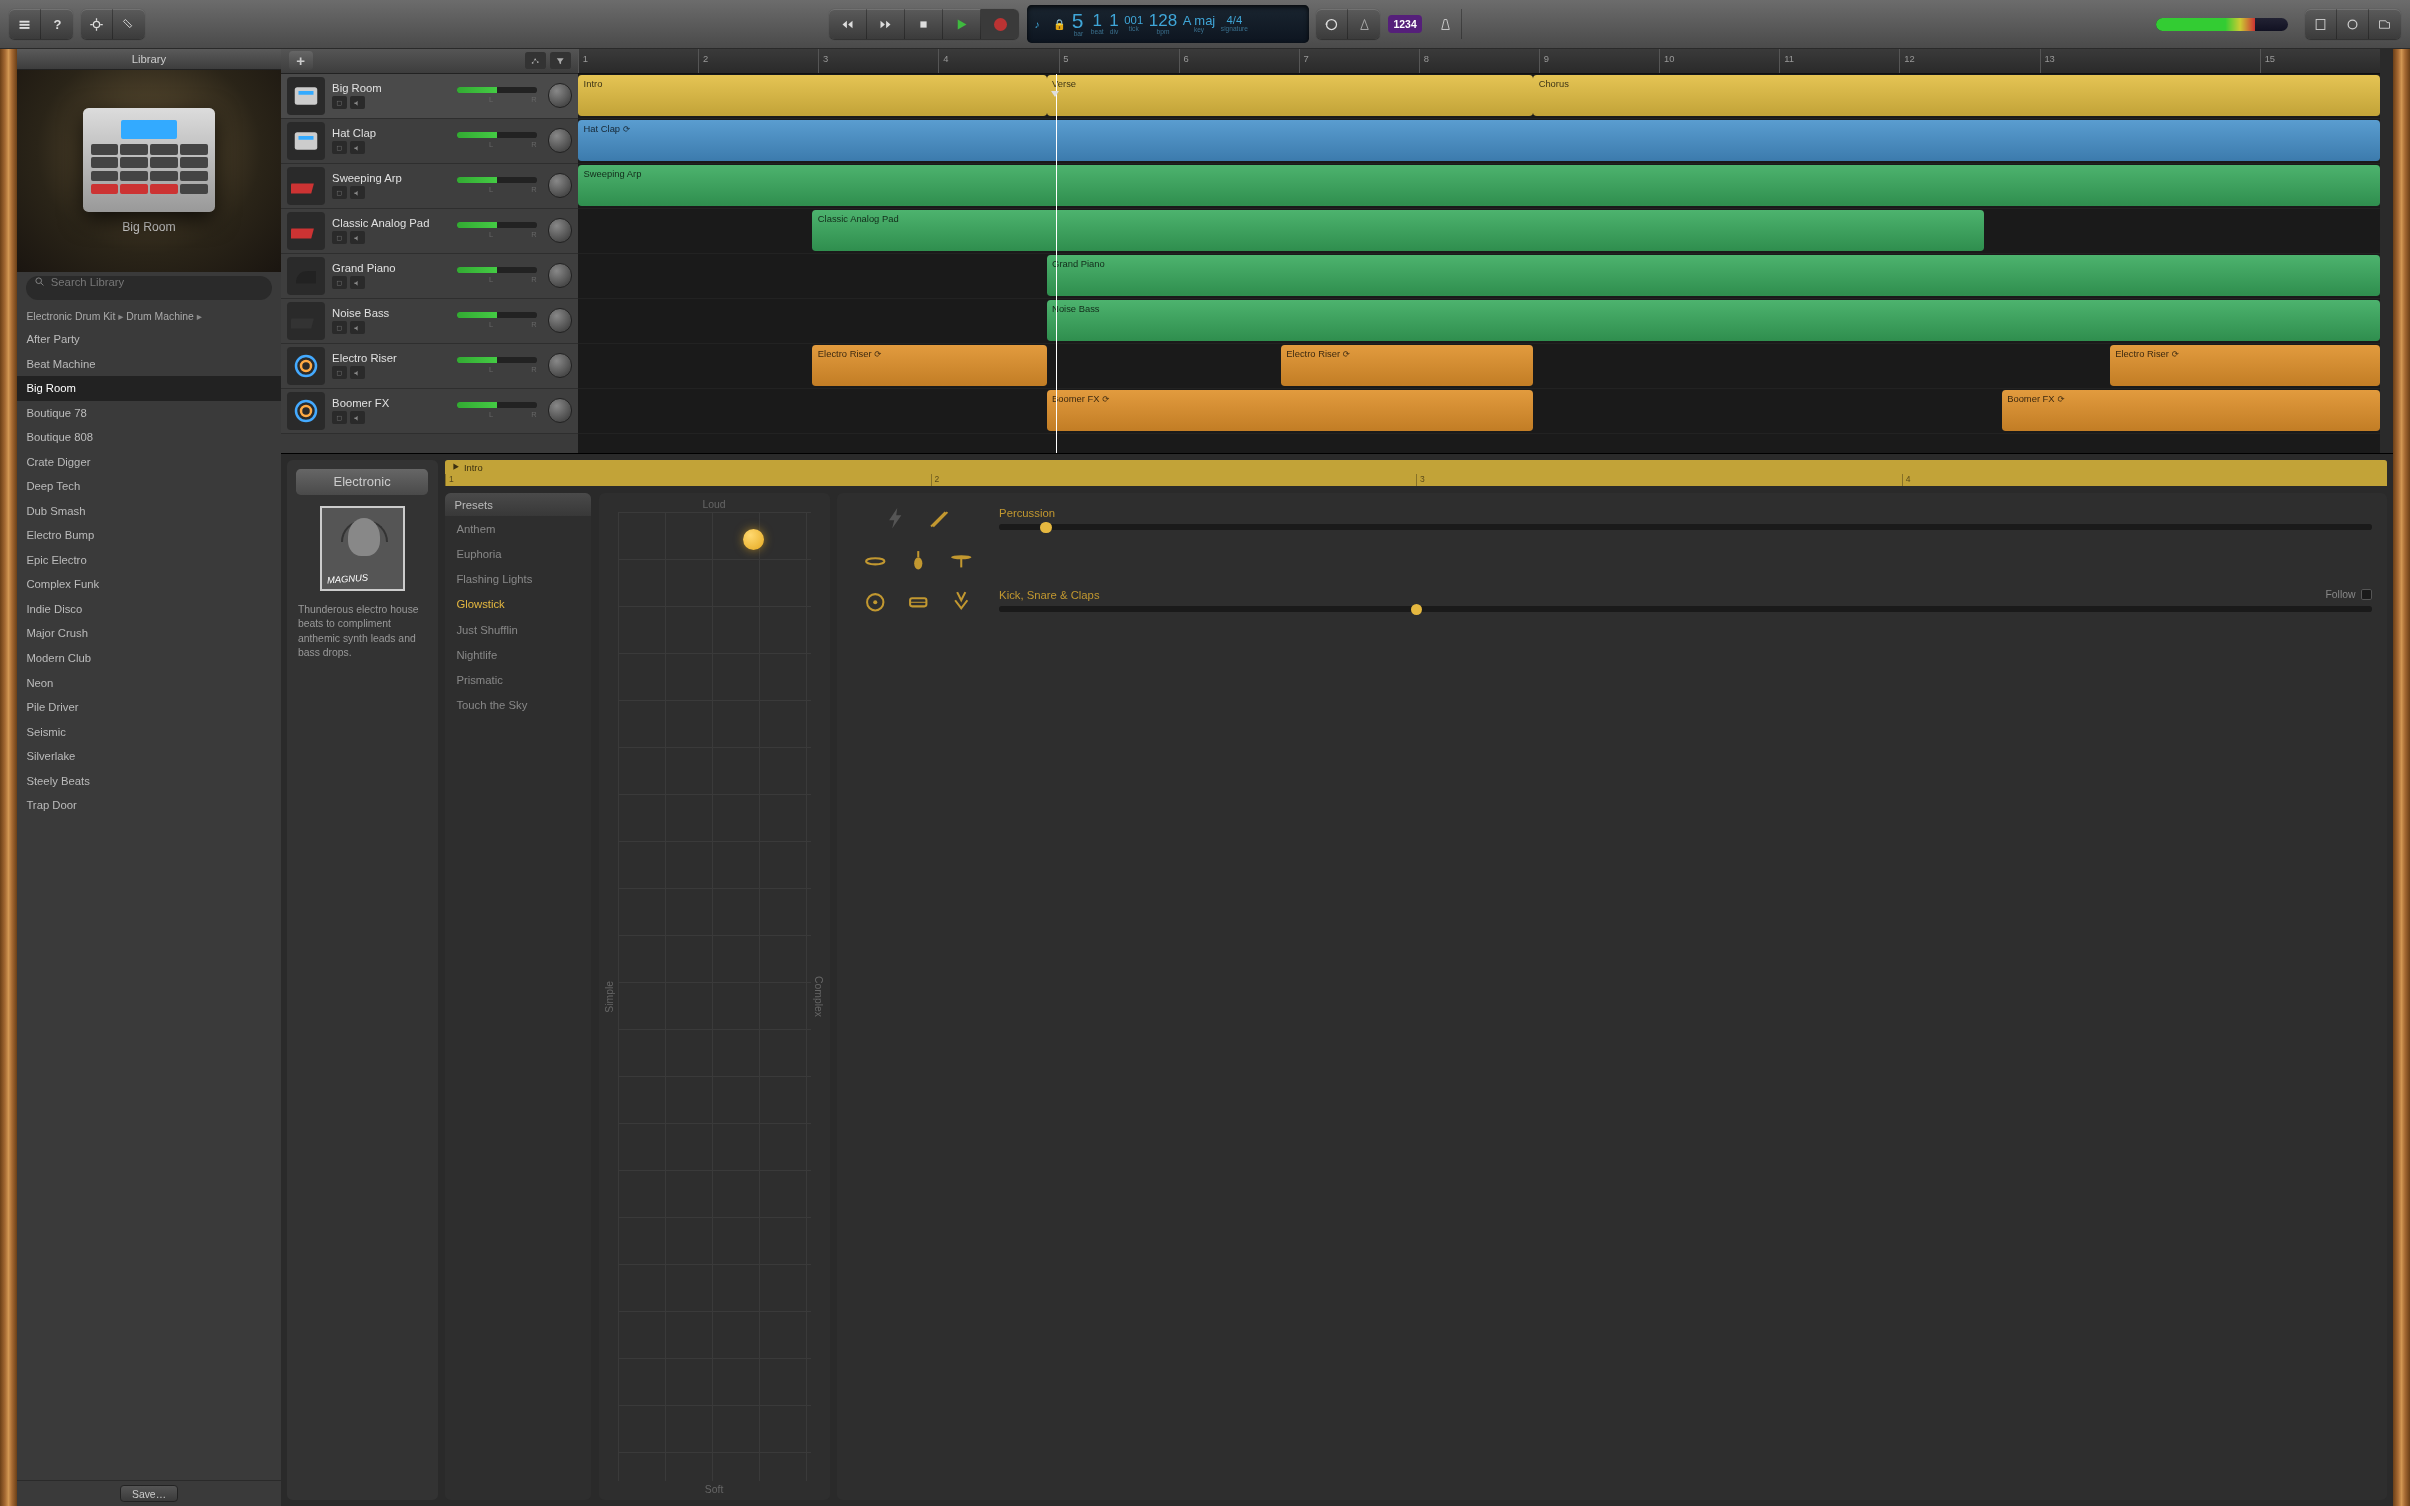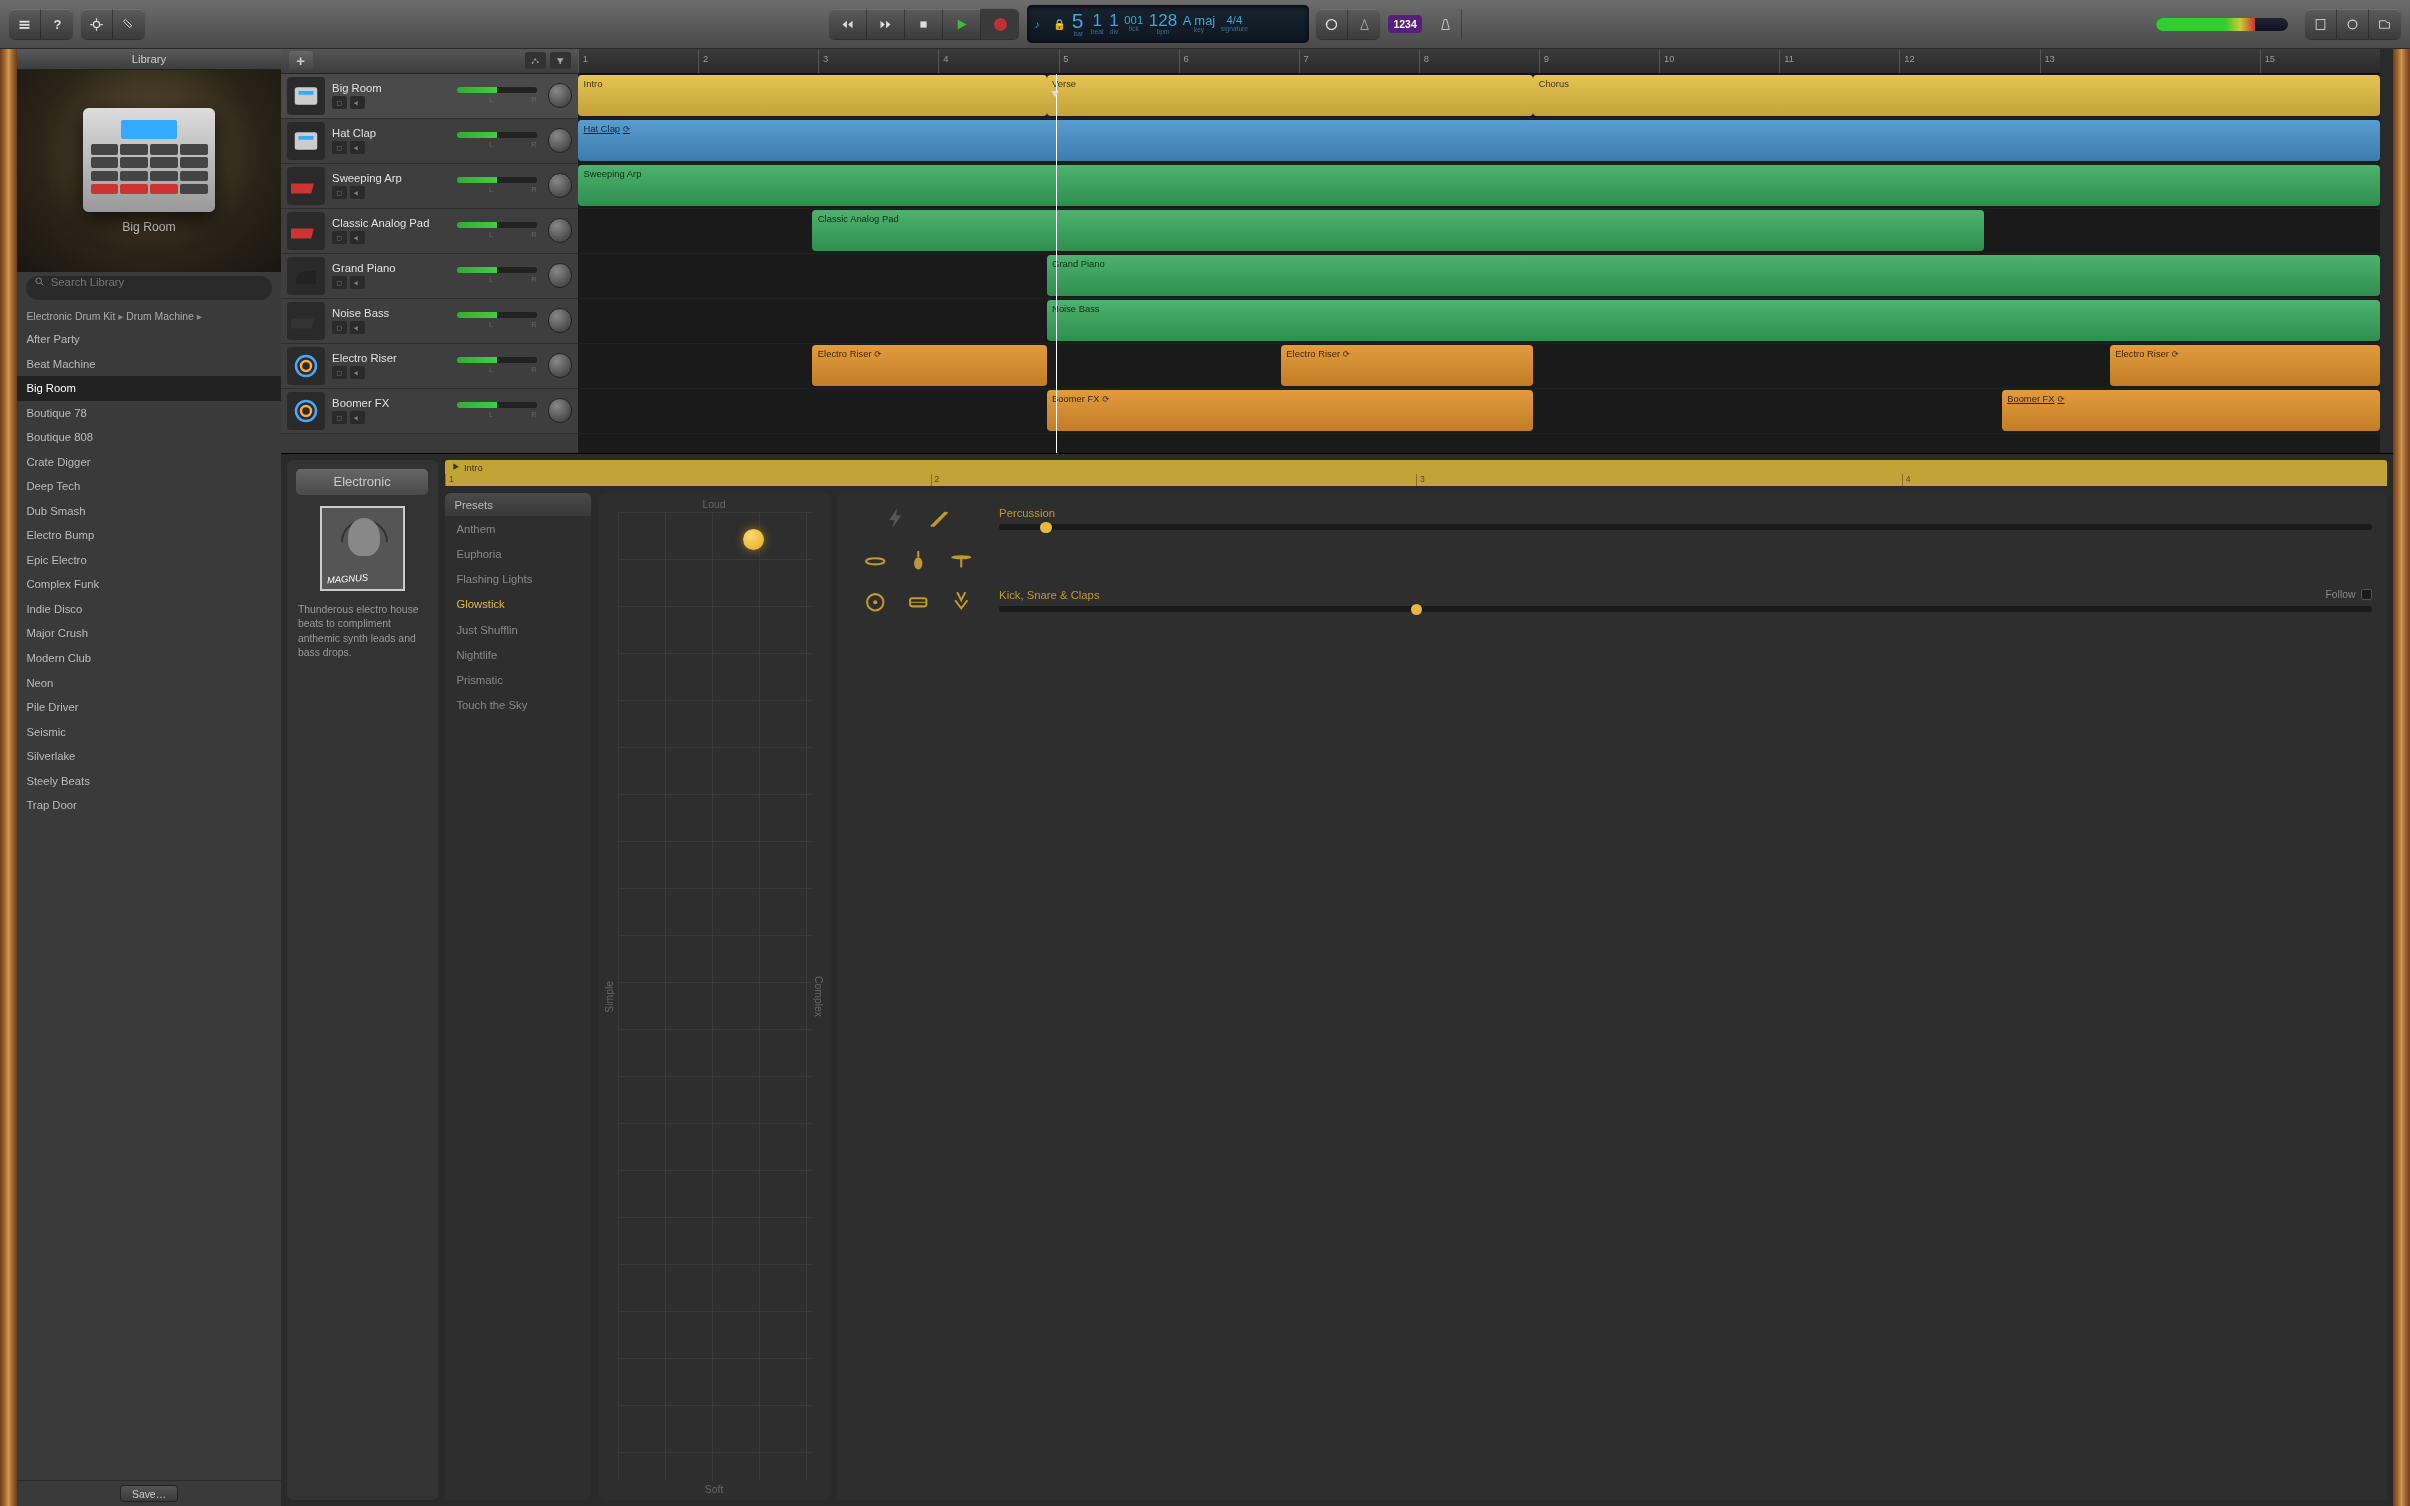--- a/index.html
+++ b/index.html
@@ -656,42 +656,42 @@
               <div class="ruler-tick" style="left: 93.3333%;">15</div>
             </div>
           <div class="regions" id="regions">
             <div class="playhead" id="playhead" style="left: 26.5%;"></div>
           <div class="region-lane">
                 <div class="region reg-yellow" style="left: 0%; width: 26%;"><span>Intro</span></div>
                 <div class="region reg-yellow" style="left: 26%; width: 27%;"><span>Verse</span></div>
                 <div class="region reg-yellow" style="left: 53%; width: 47%;"><span>Chorus</span></div>
               </div>
               <div class="region-lane">
-                <div class="region reg-blue" style="left: 0%; width: 100%; text-decoration: underline;"><span>Hat Clap</span><span class="loop-icon">⟳</span></div>
+                <div class="region reg-blue" style="left: 0%; width: 100%;"><span>Hat Clap</span><span class="loop-icon">⟳</span></div>
               </div>
               <div class="region-lane">
                 <div class="region reg-green" style="left: 0%; width: 100%;"><span>Sweeping Arp</span></div>
               </div>
               <div class="region-lane">
                 <div class="region reg-green" style="left: 13%; width: 65%;"><span>Classic Analog Pad</span></div>
               </div>
               <div class="region-lane">
                 <div class="region reg-green" style="left: 26%; width: 74%;"><span>Grand Piano</span></div>
               </div>
               <div class="region-lane">
                 <div class="region reg-green" style="left: 26%; width: 74%;"><span>Noise Bass</span></div>
               </div>
               <div class="region-lane">
                 <div class="region reg-orange" style="left: 13%; width: 13%;"><span>Electro Riser</span><span class="loop-icon">⟳</span></div>
                 <div class="region reg-orange" style="left: 39%; width: 14%;"><span>Electro Riser</span><span class="loop-icon">⟳</span></div>
                 <div class="region reg-orange" style="left: 85%; width: 15%;"><span>Electro Riser</span><span class="loop-icon">⟳</span></div>
               </div>
               <div class="region-lane">
                 <div class="region reg-orange" style="left: 26%; width: 27%;"><span>Boomer FX</span><span class="loop-icon">⟳</span></div>
-                <div class="region reg-orange" style="left: 79%; width: 21%; text-decoration: underline;"><span>Boomer FX</span><span class="loop-icon">⟳</span></div>
+                <div class="region reg-orange" style="left: 79%; width: 21%;"><span>Boomer FX</span><span class="loop-icon">⟳</span></div>
               </div>
             </div>
         </div>
         <div class="scroll-v"></div>
       </div>
 
       <div class="editor">
         <div class="ed-left">
           <div class="ed-tab">Electronic</div>
           <div class="avatar">

